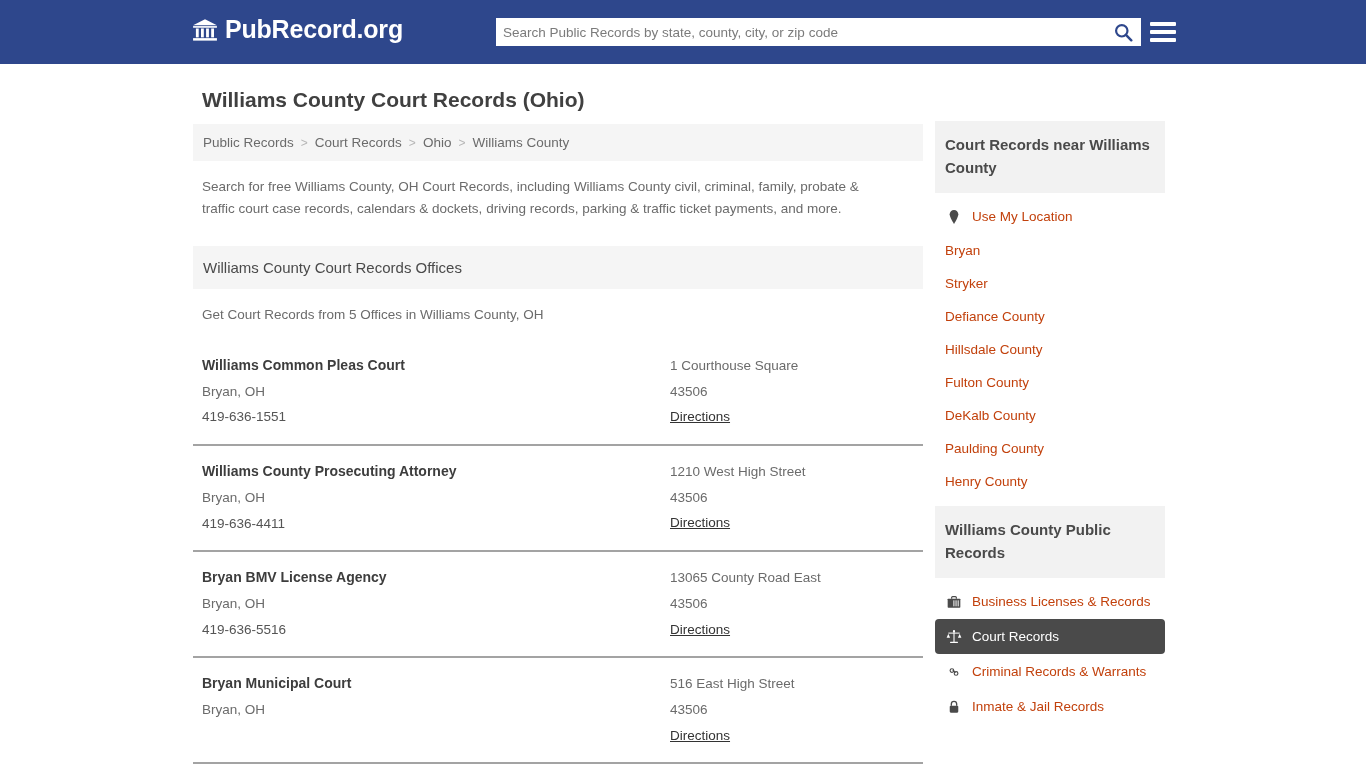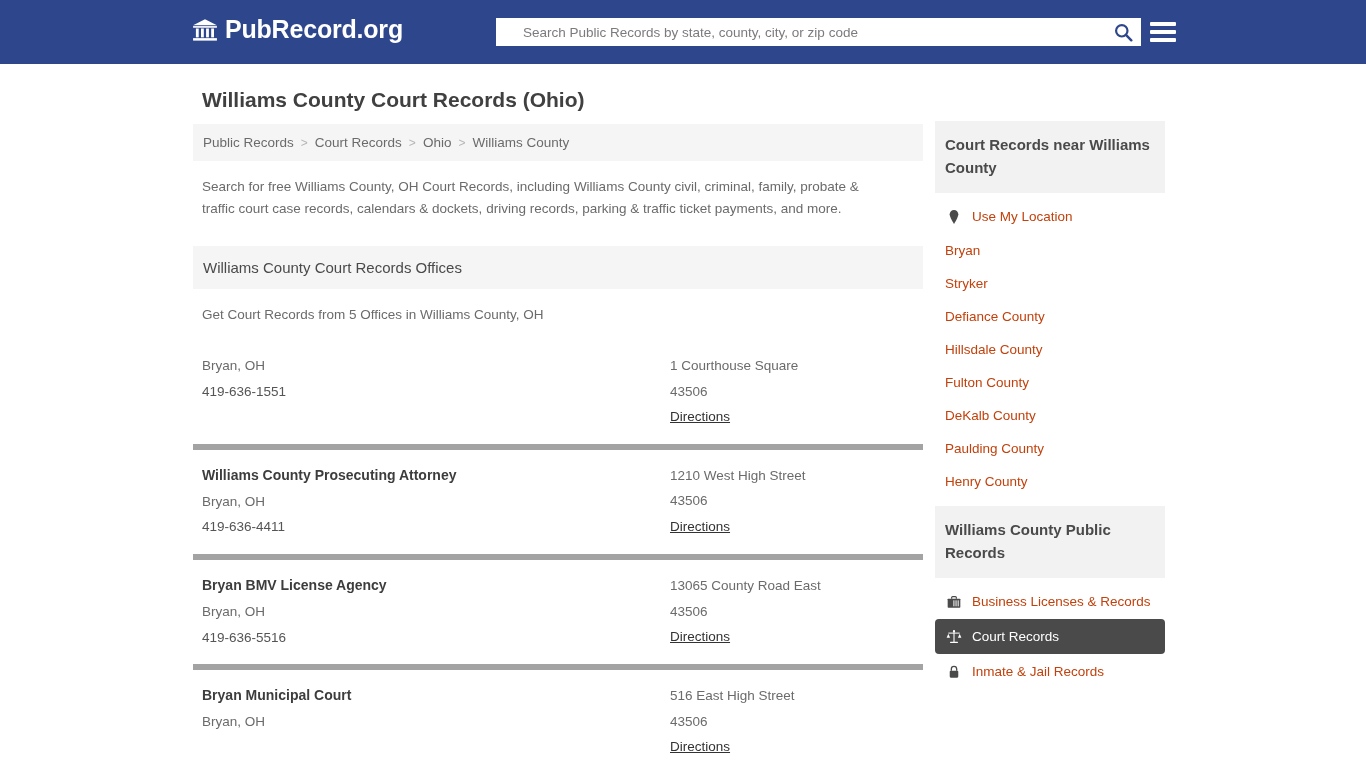--- a/index.html
+++ b/index.html
@@ -52,21 +52,21 @@
     background: #ffffff;
     display: flex;
     align-items: center;
   }
   #search-input {
     flex: 1 1 auto;
     height: 28px;
     border: none;
     outline: none;
     background: transparent;
-    padding: 0 8px 0 27px;
+    padding: 0 8px 0 7px;
     font-family: "Liberation Sans", sans-serif;
     font-size: 13.5px;
     color: #333;
   }
   #search-input::placeholder { color: #7b7b7b; }
   #search-btn {
     width: 36px; height: 28px;
     border: none; background: transparent;
     cursor: pointer;
     display: flex; align-items: center; justify-content: center;
@@ -154,21 +154,21 @@
     margin: 18px 0 0 9px;
     font-size: 13.5px;
     color: #6b6b6b;
   }
 
   
   #offices { margin-top: 18px; }
   .office-row {
     display: flex;
     padding: 13px 0 14px 9px;
-    border-top: 6px solid #a3a3a3;
+    border-top: 2px solid #a3a3a3;
   }
   .office-row:first-child { border-top: none; }
   .office-left { width: 468px; flex: none; }
   .office-right { flex: 1 1 auto; }
   .office-name {
     font-size: 14px;
     font-weight: bold;
     color: #3d3d3d;
     line-height: 1.85;
   }
@@ -276,20 +276,21 @@
 
       <p id="intro">Search for free Williams County, OH Court Records, including Williams County civil, criminal, family, probate &amp; traffic court case records, calendars &amp; dockets, driving records, parking &amp; traffic ticket payments, and more.</p>
 
       <div class="section-head">Williams County Court Records Offices</div>
 
       <div id="offices-note">Get Court Records from 5 Offices in Williams County, OH</div>
 
       <div id="offices">
           <div class="office-row">
             <div class="office-left">
+              <div class="office-name">Williams Common Pleas Court</div>
               <div class="office-city">Bryan, OH</div>
               <div class="office-phone">419-636-1551</div>
             </div>
             <div class="office-right">
               <div class="office-street">1 Courthouse Square</div>
               <div class="office-zip">43506</div>
               <div><a href="#" class="directions-link">Directions</a></div>
             </div>
           </div>
           <div class="office-row">
@@ -396,20 +397,30 @@
                   <path d="M3.5 7 L0.9 13.2 H6.1 Z" fill="#ffffff"></path>
                   <path d="M20.5 7 L17.9 13.2 H23.1 Z" fill="#ffffff"></path>
                   <circle cx="12" cy="3.2" r="1.7" fill="#ffffff"></circle>
                 </svg>
               </span>
               <span>Court Records</span>
             </a>
             <a href="#" class="side-item">
               <span class="ic">
                 <svg viewBox="0 0 24 24" width="16" height="16">
+                  <path d="M8.9 6.2a3.6 3.6 0 1 0 0 7.2 3.6 3.6 0 0 0 0-7.2zm0 1.7a1.9 1.9 0 1 1 0 3.8 1.9 1.9 0 0 1 0-3.8z" fill="#4a4a4a"></path>
+                  <path d="M15.1 10.6a3.6 3.6 0 1 0 0 7.2 3.6 3.6 0 0 0 0-7.2zm0 1.7a1.9 1.9 0 1 1 0 3.8 1.9 1.9 0 0 1 0-3.8z" fill="#4a4a4a"></path>
+                  <path d="M10.6 9.6 L13.6 12.6" stroke="#4a4a4a" stroke-width="1.8" stroke-linecap="round"></path>
+                </svg>
+              </span>
+              <span>Criminal Records &amp; Warrants</span>
+            </a>
+            <a href="#" class="side-item">
+              <span class="ic">
+                <svg viewBox="0 0 24 24" width="16" height="16">
                   <path d="M8 10V7.6a4 4 0 0 1 8 0V10" fill="none" stroke="#4a4a4a" stroke-width="2"></path>
                   <rect x="5.6" y="10" width="12.8" height="10.5" rx="1.6" fill="#4a4a4a"></rect>
                 </svg>
               </span>
               <span>Inmate &amp; Jail Records</span>
             </a>
           </div>
       </div>
 
     </div>

